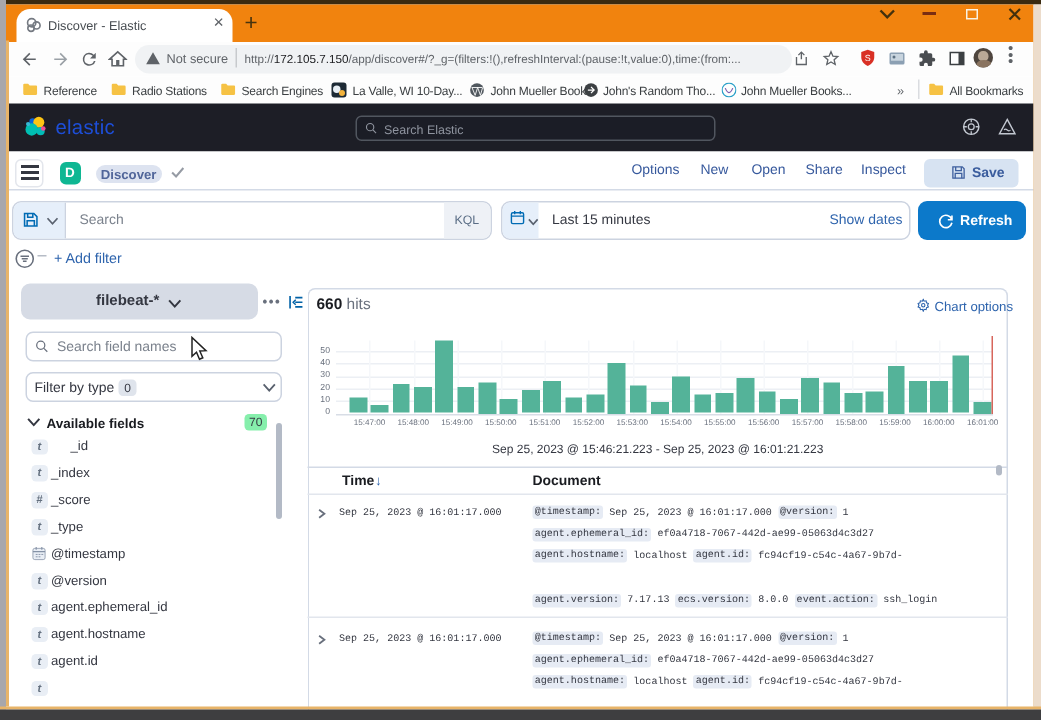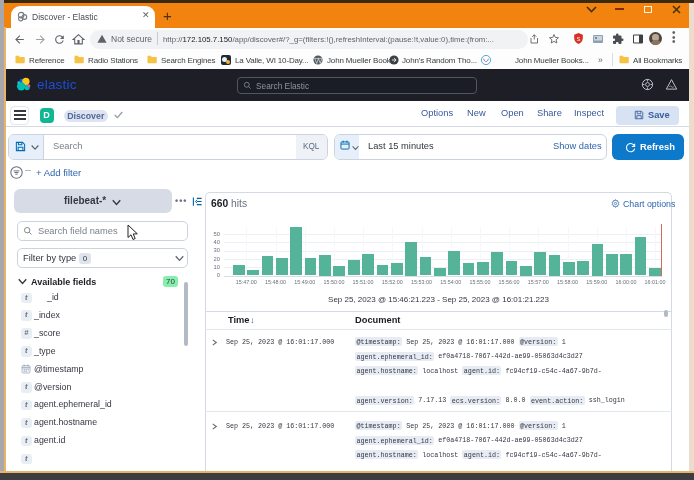--- a/index.html
+++ b/index.html
@@ -121,21 +121,21 @@
   <div class="abs" style="left:327px;top:56px;font-size:8px;letter-spacing:-0.15px;color:#3c4043;">John Mueller Books</div>
   <svg class="abs" style="left:389px;top:55px;" width="10" height="10" viewBox="0 0 24 24">
       <circle cx="12" cy="12" r="11" fill="#3c4043"></circle>
       <path d="M7 12h10M12 7l5 5-5 5" stroke="#fff" stroke-width="2" fill="none"></path>
     </svg>
   <div class="abs" style="left:402px;top:56px;font-size:8px;letter-spacing:-0.15px;color:#3c4043;">John's Random Tho...</div>
   <svg class="abs" style="left:481px;top:55px;" width="10" height="10" viewBox="0 0 24 24">
       <circle cx="12" cy="12" r="11" fill="none" stroke="#2aa0c8" stroke-width="2"></circle>
       <path d="M6 9c2 5 4 7 6 7s4-2 6-7" stroke="#7c5fb0" stroke-width="2" fill="none"></path>
     </svg>
-  <div class="abs" style="left:494px;top:56px;font-size:8px;letter-spacing:-0.15px;color:#3c4043;margin-left:21px;">John Mueller Books...</div>
+  <div class="abs" style="left:494px;top:56px;font-size:8px;letter-spacing:-0.15px;color:#3c4043;">John Mueller Books...</div>
   <div class="abs" style="left:598px;top:55px;font-size:8.5px;color:#5f6368;">»</div>
   <div class="abs" style="left:612px;top:53px;width:1px;height:13px;background:#dadce0;"></div>
   <svg class="abs" style="left:619px;top:55px;" width="10" height="9" viewBox="0 0 20 16">
       <path d="M1 2a1.5 1.5 0 0 1 1.5-1.5h5L9.6 3H18a1.5 1.5 0 0 1 1.5 1.5V14a1.5 1.5 0 0 1-1.5 1.5H2.5A1.5 1.5 0 0 1 1 14V2z" fill="#f6c244"></path>
     </svg>
   <div class="abs" style="left:633px;top:56px;font-size:8px;letter-spacing:-0.15px;color:#3c4043;">All Bookmarks</div>
 
   <div class="abs" id="eheader" style="left:4px;top:69px;width:686px;height:32px;background:#1d1e26;"></div>
   <svg class="abs" style="left:14px;top:75px;" width="19" height="19" viewBox="0 0 32 32">
     <circle cx="13" cy="10" r="3.6" fill="#0b64dd"></circle>

